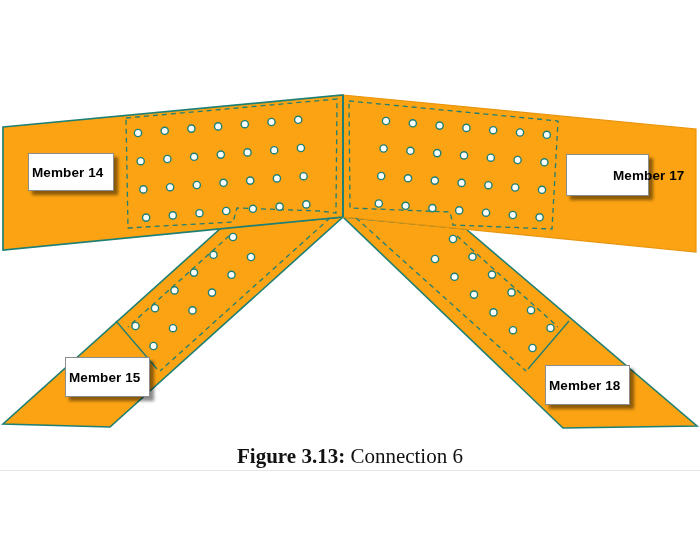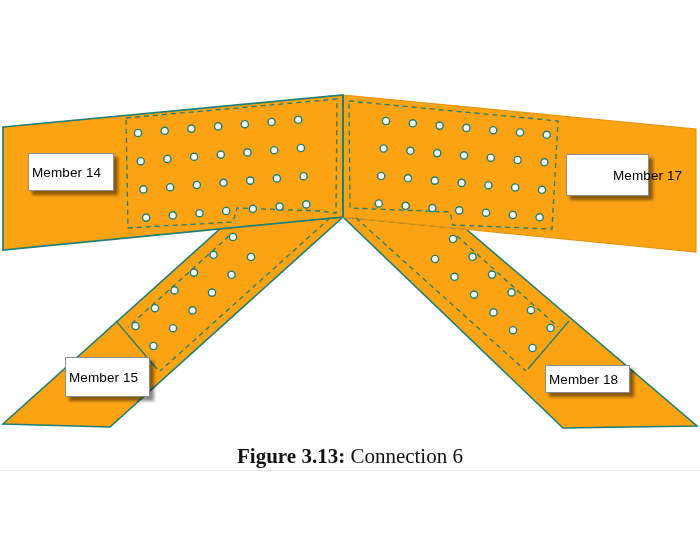--- a/index.html
+++ b/index.html
@@ -11,21 +11,21 @@
     font-family:"Liberation Sans",sans-serif;
   }
   .stage svg{position:absolute;left:0;top:0;}
   .mlabel{
     position:absolute;
     background:#ffffff;
     border:1px solid #8c8c8c;
     box-shadow:4px 4px 3px rgba(0,0,0,0.45);
     display:flex;align-items:center;
     padding-left:3px;
-    font-weight:normal;
+    font-weight:bold;
     font-size:13.5px;
     letter-spacing:0.1px;
     color:#000000;
     box-sizing:border-box;
     white-space:nowrap;
   }
   .caption{
     position:absolute;
     left:0;top:444px;width:700px;
     text-align:center;
@@ -135,16 +135,16 @@
       <circle cx="513" cy="330.2" r="3.6" fill="#FFFFFF" stroke="#1E7F74" stroke-width="1.4"></circle>
       <circle cx="550.5" cy="328" r="3.6" fill="#FFFFFF" stroke="#1E7F74" stroke-width="1.4"></circle>
       <circle cx="532.5" cy="348" r="3.6" fill="#FFFFFF" stroke="#1E7F74" stroke-width="1.4"></circle>
     </svg>
 
   <div class="rule" style="top: 470px;"></div>
 
   <div class="mlabel" style="left: 28px; top: 153px; width: 86px; height: 38px;">Member 14</div>
   <div class="mlabel" style="left: 566px; top: 154px; width: 83px; height: 42px; padding-left: 46px;">Member 17</div>
   <div class="mlabel" style="left: 65px; top: 357px; width: 85px; height: 40px;">Member 15</div>
-  <div class="mlabel" style="left: 545px; top: 365px; width: 85px; height: 28px;">Member 18</div>
+  <div class="mlabel" style="left: 545px; top: 365px; width: 85px; height: 40px;">Member 18</div>
 
   <div class="caption"><span class="cap-b">Figure 3.13:</span><span> Connection 6</span></div>
 </div>
 
 </body></html>

